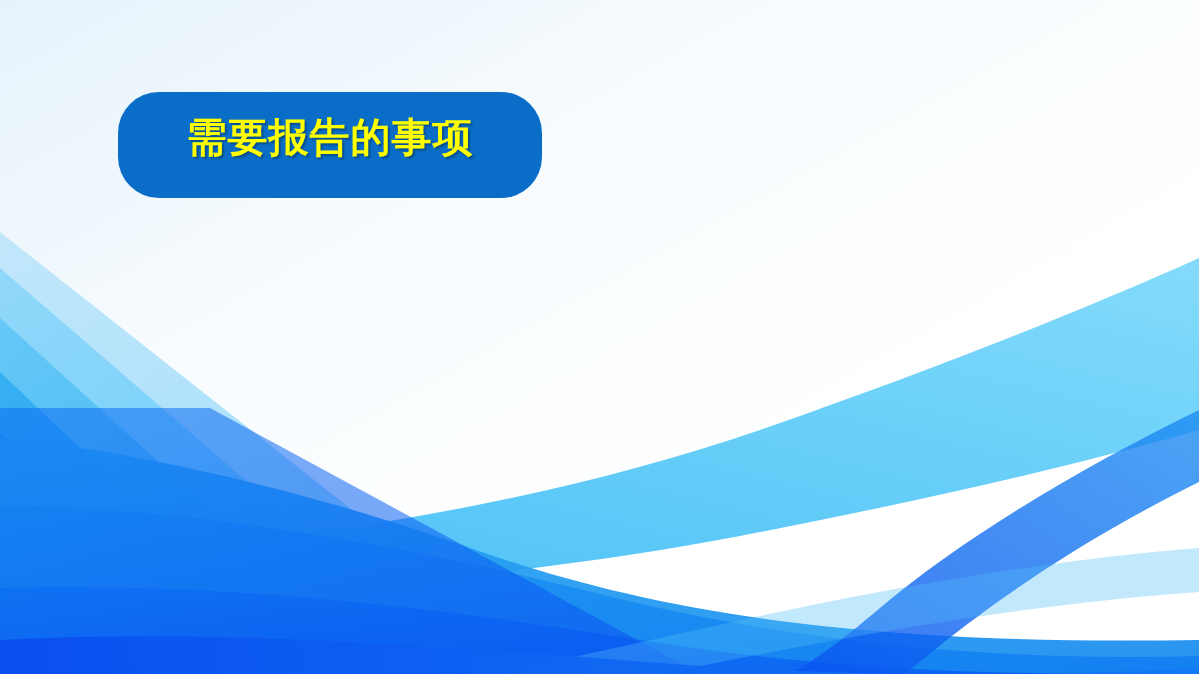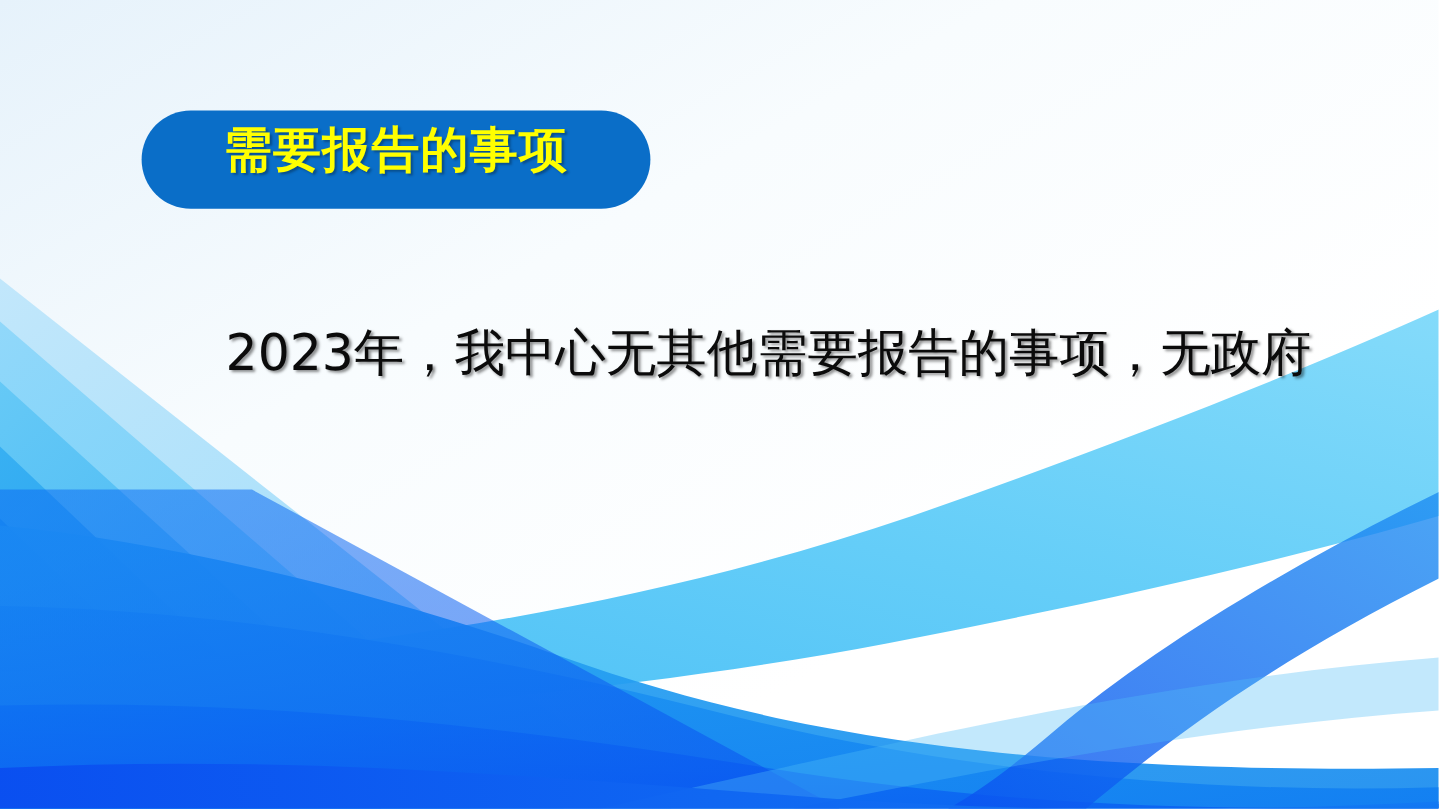--- a/index.html
+++ b/index.html
@@ -25,21 +25,21 @@
     display: block;
     pointer-events: none;
   }
 
   
   #title-pill {
     position: absolute;
     left: 118px;
     top: 92px;
     width: 424px;
-    height: 82px;
+    height: 106px;
     background: #0a6ec8;
     border-radius: 41px;
     display: flex;
     align-items: center;
     justify-content: center;
     box-sizing: border-box;
     padding: 0 18px 16px 18px;
   }
   #title-pill-text {
     color: #ffff00;
@@ -168,16 +168,15 @@
 
     <path d="M0,640 C240,628 460,648 700,666 C880,678 1050,676 1199,668
              L1199,674 L0,674 Z" fill="url(#gBottom)" opacity="0.95"></path>
   </svg>
 
   <div id="title-pill">
     <span id="title-pill-text">需要报告的事项</span>
   </div>
 
   <div id="body-block">
-    <div class="body-line indented">2023年，我中心无其他需要报告的事项，无政府</div>
   </div>
 
 </div>
 
 </body></html>

